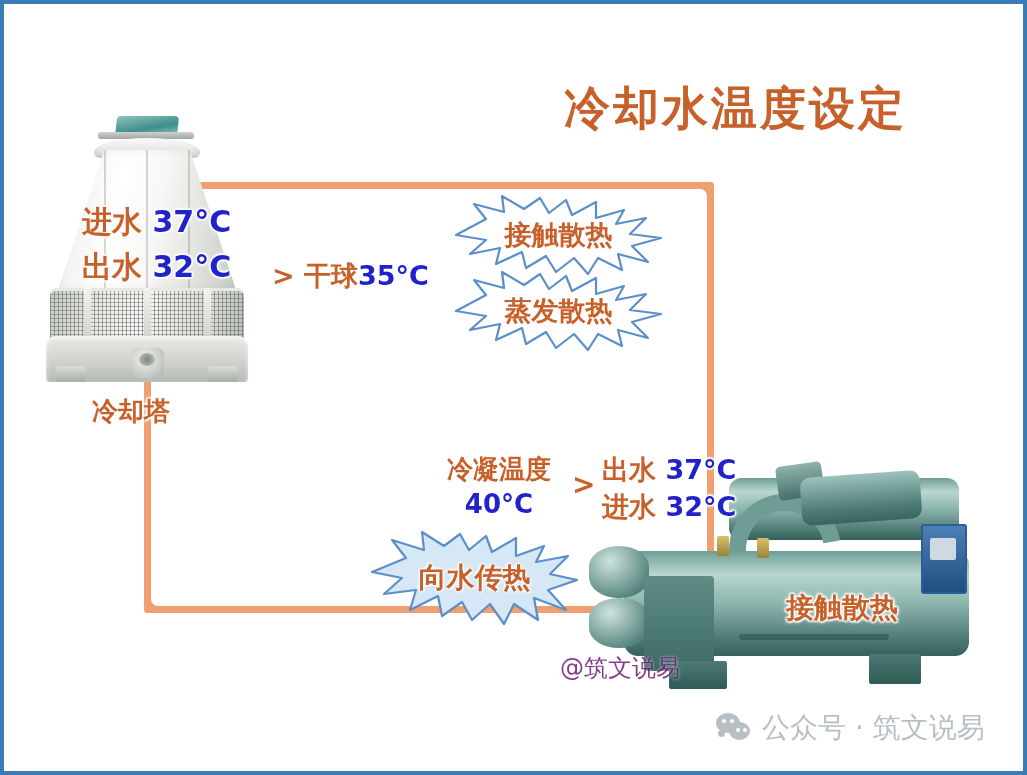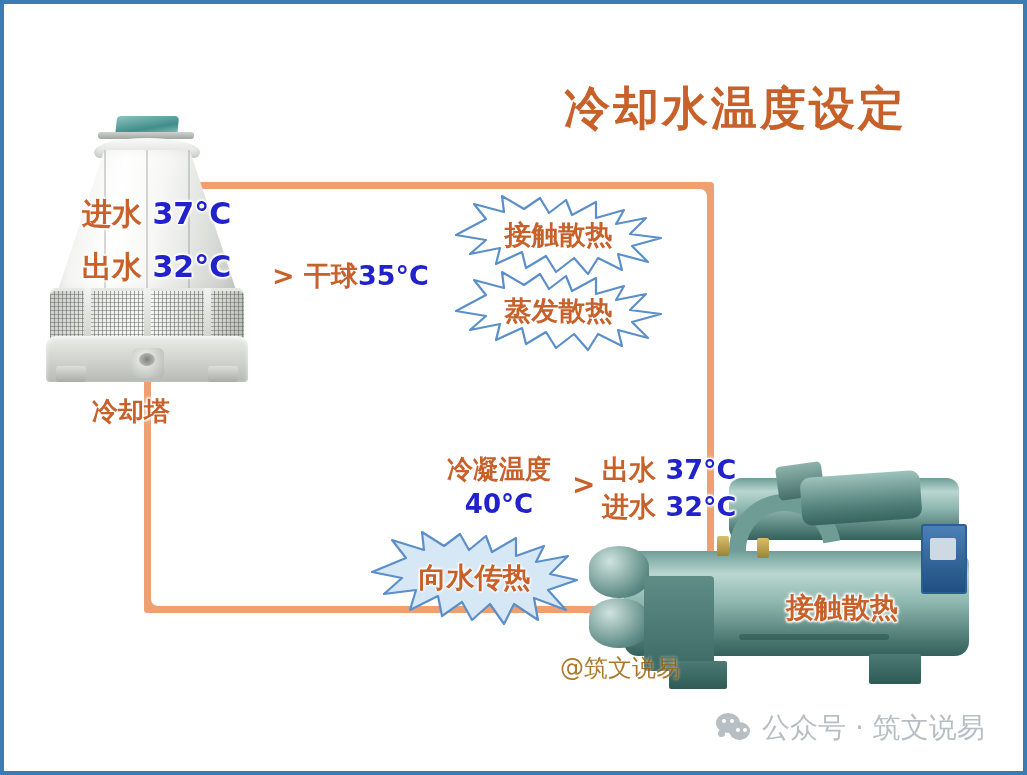--- a/index.html
+++ b/index.html
@@ -138,21 +138,21 @@
   #ch-panel:after{content:"";position:absolute;left:7px;top:12px;width:26px;height:22px;background:#cfd9e2;border-radius:2px;}
   .ch-leg{position:absolute;background:linear-gradient(180deg,#4d7a74,#2f5a55);border-radius:2px;}
   #ch-leg1{left:100px;top:205px;width:58px;height:28px;}
   #ch-leg2{left:300px;top:198px;width:52px;height:30px;}
   .ch-rail{position:absolute;left:170px;top:178px;width:150px;height:6px;background:rgba(40,80,75,.55);border-radius:3px;}
   .ch-nozzle{position:absolute;width:12px;height:20px;background:linear-gradient(180deg,#d8bf6a,#9c8437);border-radius:2px;}
 
   
   .lbl{position:absolute;white-space:nowrap;font-weight:bold;}
 
-  #lab-jinshui{left:78px;top:190px;font-size:30px;}
+  #lab-jinshui{left:78px;top:198px;font-size:30px;}
   #lab-chushui{left:78px;top:243px;font-size:30px;}
   #lab-tower-name{left:88px;top:390px;font-size:26px;}
 
   #lab-outdoor{left:303px;top:135px;font-size:25px;}
 
   #row-dry{left:268px;top:208px;font-size:27px;margin-top:46px;}
   #row-wet{left:268px;top:285px;font-size:27px;}
 
   #lab-cond{left:430px;top:448px;font-size:26px;text-align:center;width:130px;}
   #lab-cond2{left:430px;top:485px;font-size:26px;text-align:center;width:130px;}
@@ -172,21 +172,21 @@
     white-space:nowrap;
   }
   #burst-contact{left:452px;top:192px;width:205px;height:78px;}
   #burst-evap{left:452px;top:268px;width:205px;height:78px;}
   #burst-water{left:368px;top:528px;width:205px;height:92px;}
   #burst-water .btxt{font-size:28px;}
 
   
   #wm-inline{
     position:absolute;left:556px;top:648px;
-    font-size:24px;color:#a16207;opacity:.85;white-space:nowrap;
+    font-size:24px;color:#701a75;opacity:.85;white-space:nowrap;
     text-shadow:0 0 3px rgba(255,255,255,.9);
   }
   #wm-bottom{
     position:absolute;left:712px;top:705px;
     display:flex;align-items:center;gap:12px;
     font-size:28px;color:#b7bfc4;white-space:nowrap;
   }
   #wechat-icon{width:34px;height:30px;position:relative;flex:none;}
   #wechat-icon .bb{position:absolute;background:#b7bfc4;border-radius:50%;}
   #wechat-icon .b1{left:0;top:0;width:24px;height:20px;}

